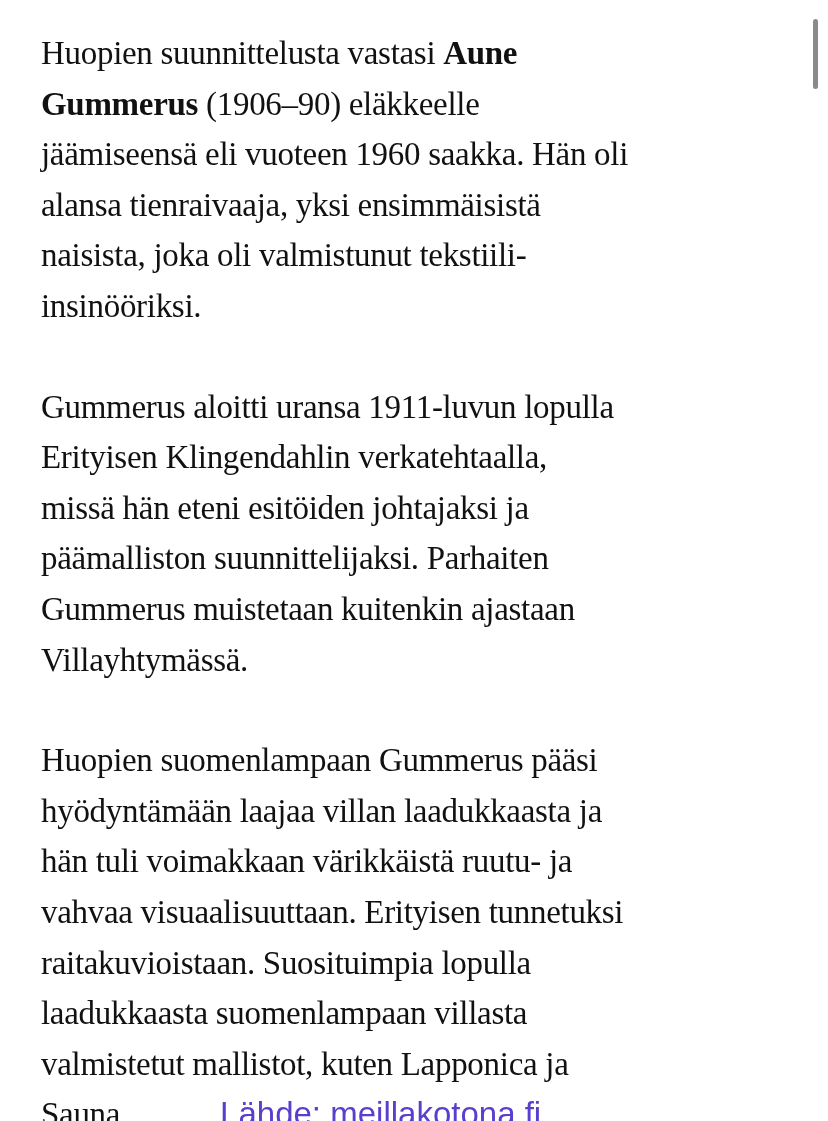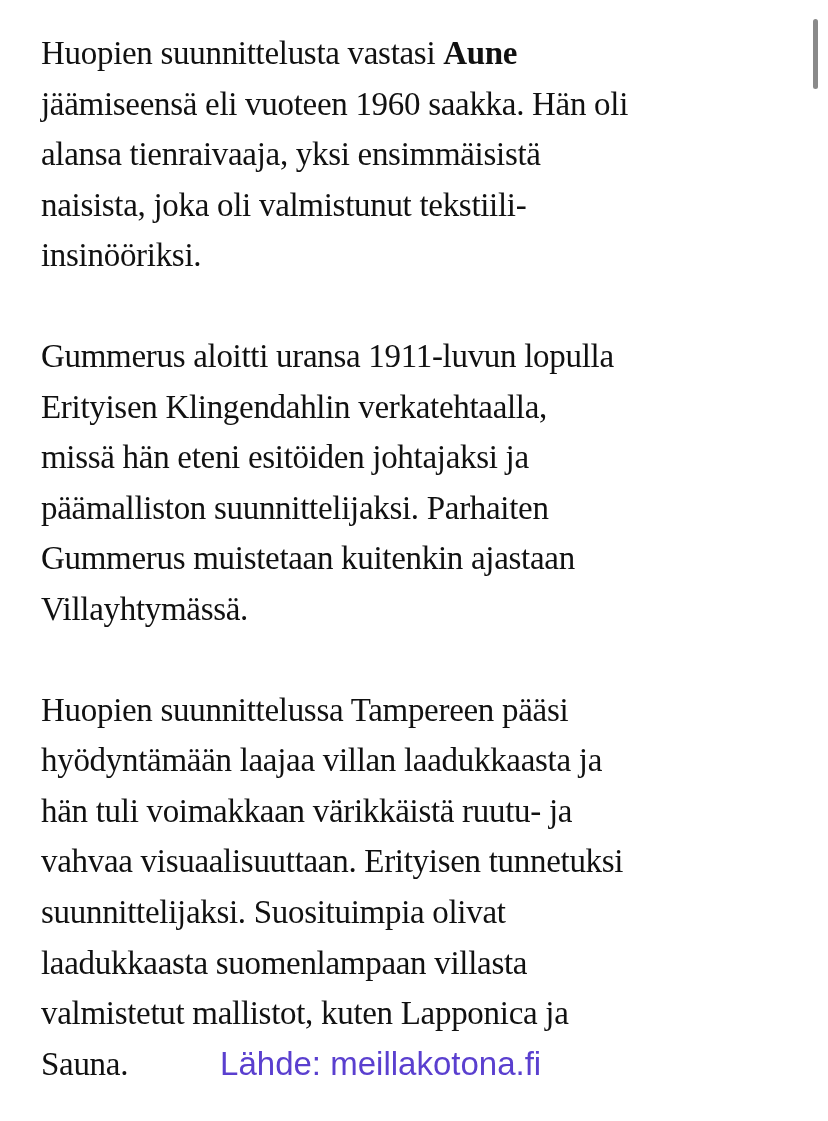--- a/index.html
+++ b/index.html
@@ -63,41 +63,42 @@
       border-radius: 3px;
     }
   </style>
 </head>
 <body>
 
 <div class="article">
 
   <p class="para">
     <span class="line"><span>Huopien suunnittelusta vastasi </span><span class="bold">Aune</span></span>
+    <span class="line"><span class="bold">Gummerus</span><span> (1906–90) eläkkeelle</span></span>
     <span class="line">jäämiseensä eli vuoteen 1960 saakka. Hän oli</span>
     <span class="line">alansa tienraivaaja, yksi ensimmäisistä</span>
     <span class="line">naisista, joka oli valmistunut tekstiili-</span>
     <span class="line">insinööriksi.</span>
   </p>
 
   <p class="para">
     <span class="line">Gummerus aloitti uransa 1911-luvun lopulla</span>
     <span class="line">Erityisen Klingendahlin verkatehtaalla,</span>
     <span class="line">missä hän eteni esitöiden johtajaksi ja</span>
     <span class="line">päämalliston suunnittelijaksi. Parhaiten</span>
     <span class="line">Gummerus muistetaan kuitenkin ajastaan</span>
     <span class="line">Villayhtymässä.</span>
   </p>
 
   <p class="para">
-    <span class="line">Huopien suunnittelussa Tampereen pääsi</span>
+    <span class="line">Huopien suomenlampaan Gummerus pääsi</span>
     <span class="line">hyödyntämään laajaa villan laadukkaasta ja</span>
     <span class="line">hän tuli voimakkaan värikkäistä ruutu- ja</span>
     <span class="line">vahvaa visuaalisuuttaan. Erityisen tunnetuksi</span>
-    <span class="line">suunnittelijaksi. Suosituimpia olivat</span>
+    <span class="line">raitakuvioistaan. Suosituimpia lopulla</span>
     <span class="line">laadukkaasta suomenlampaan villasta</span>
     <span class="line">valmistetut mallistot, kuten Lapponica ja</span>
     <span class="last-line">
       <span>Sauna.</span>
       <span class="source">Lähde: meillakotona.fi</span>
     </span>
   </p>
 
 </div>
 

